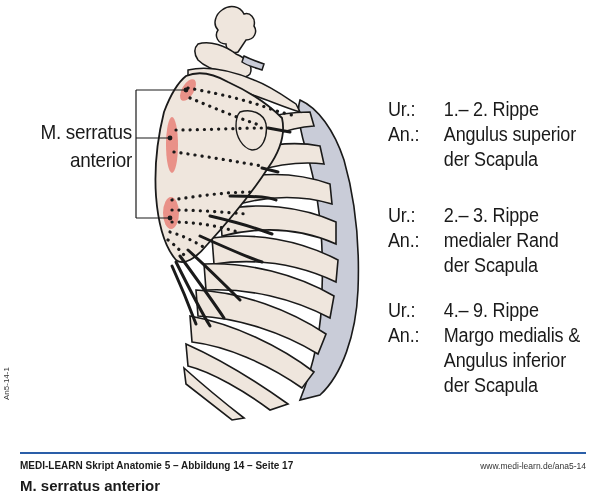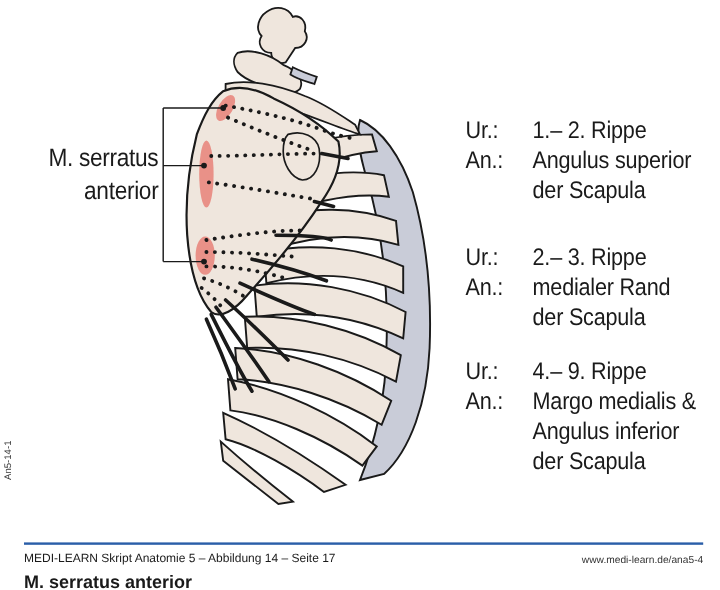--- a/index.html
+++ b/index.html
@@ -10,21 +10,21 @@
     .info-block { position: absolute; left: 388px; font-size: 20px; line-height: 25px; letter-spacing: -0.2px; transform: scaleX(0.9); transform-origin: left top; }
     .info-row { display: flex; white-space: nowrap; }
     .info-key { width: 62px; flex: none; }
     .info-val { flex: none; }
     .info-cont { padding-left: 62px; white-space: nowrap; }
     #block-1 { top: 97px; }
     #block-2 { top: 203px; }
     #block-3 { top: 298px; }
     .side-code { position: absolute; left: 2px; top: 368px; font-size: 8px; color: #333; transform: rotate(-90deg); transform-origin: left top; white-space: nowrap; top: 400px; }
     .footer-rule { position: absolute; left: 20px; top: 452px; width: 566px; height: 2px; background: #2a5ea8; }
-    .footer-title { position: absolute; left: 20px; top: 460px; font-size: 10px; font-weight: normal; white-space: nowrap; }
+    .footer-title { position: absolute; left: 20px; top: 460px; font-size: 10px; font-weight: bold; white-space: nowrap; }
     .footer-url { position: absolute; right: 14px; top: 461px; font-size: 8.5px; color: #333; white-space: nowrap; }
     .footer-subtitle { position: absolute; left: 20px; top: 477px; font-size: 15px; font-weight: bold; white-space: nowrap; }
   </style>
 </head>
 <body>
 
 <svg id="figure" viewBox="0 0 600 440" xmlns="http://www.w3.org/2000/svg">
 
   <path d="M300,100 C318,108 334,130 344,160 C354,195 360,240 358,290 C356,335 342,375 320,395 L300,400 C312,370 322,330 322,290 C324,240 318,190 306,150 C300,130 296,112 300,100 Z" fill="#c9ccd8" stroke="#1a1a1a" stroke-width="1.6"></path>
 
@@ -134,14 +134,14 @@
     <span class="info-val">Margo medialis &amp;</span>
   </div>
   <div class="info-cont">Angulus inferior</div>
   <div class="info-cont">der Scapula</div>
 </div>
 
 <div class="side-code">An5-14-1</div>
 
 <div class="footer-rule"></div>
 <div class="footer-title">MEDI-LEARN Skript Anatomie 5 – Abbildung 14 – Seite 17</div>
-<div class="footer-url">www.medi-learn.de/ana5-4</div>
+<div class="footer-url">www.medi-learn.de/ana5-14</div>
 <div class="footer-subtitle">M. serratus anterior</div>
 
 </body></html>

